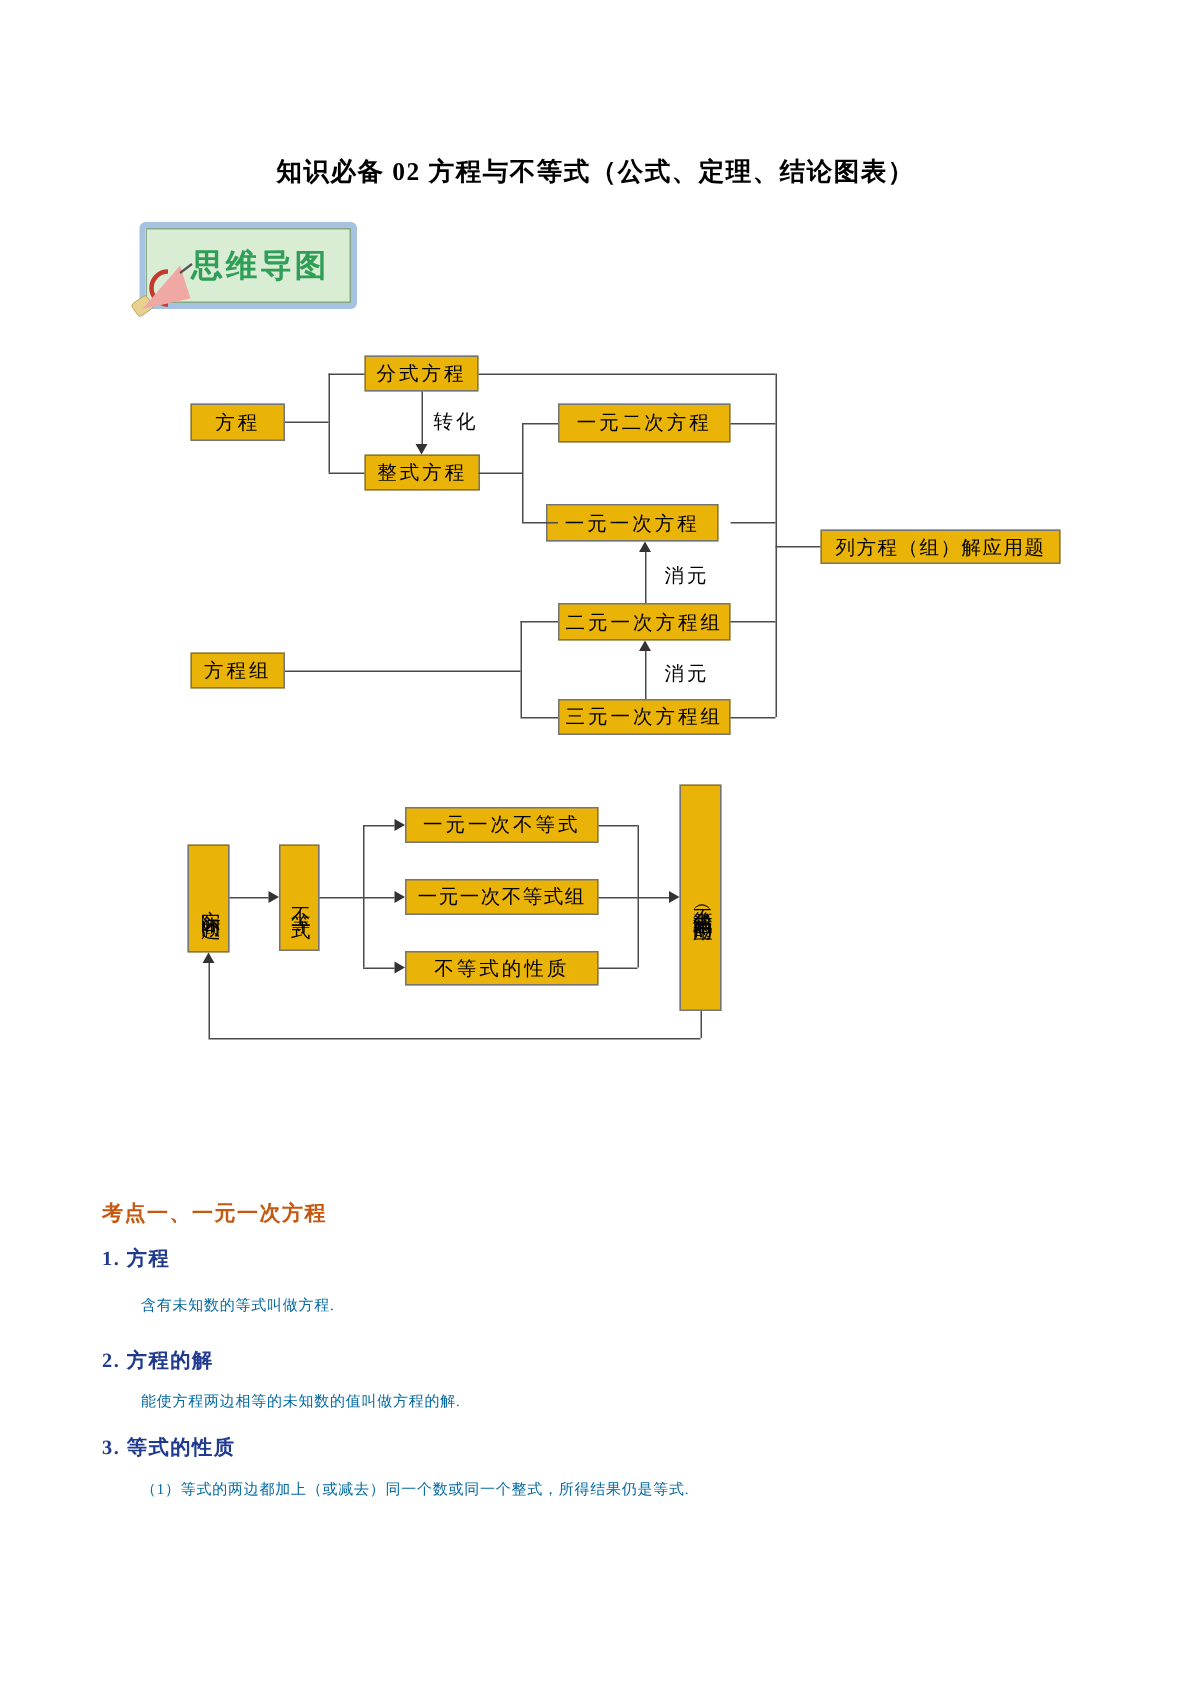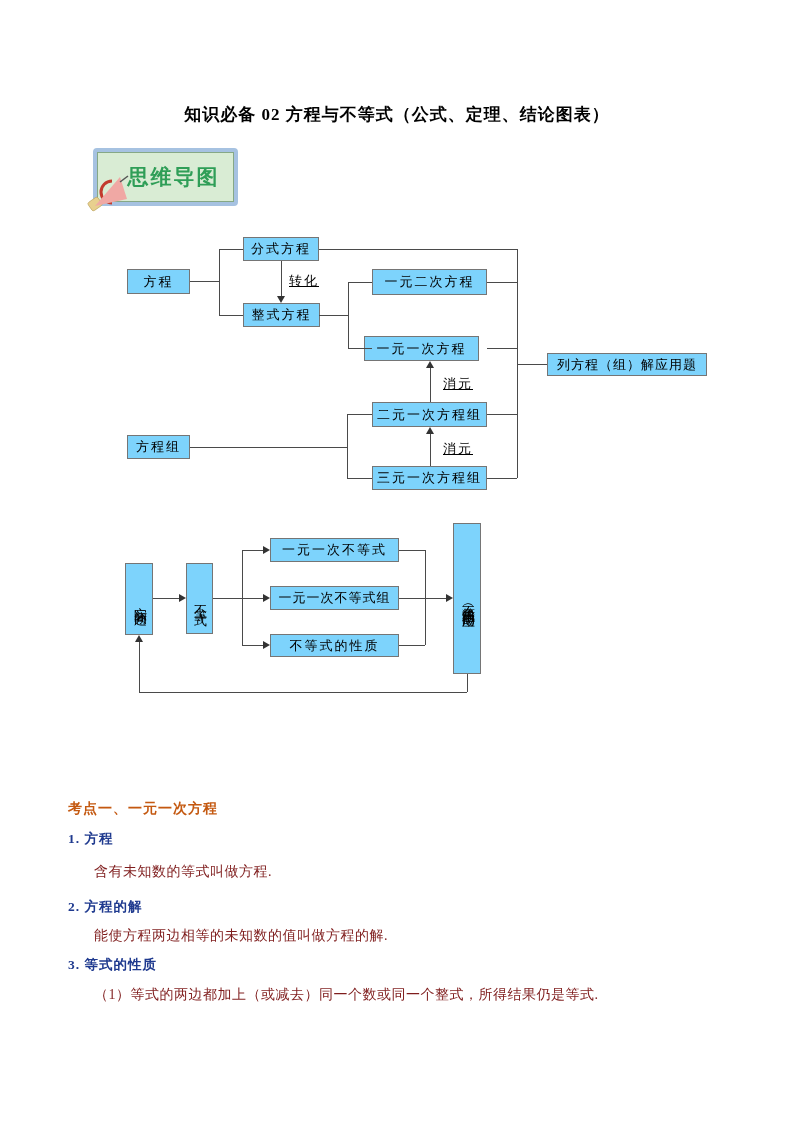--- a/index.html
+++ b/index.html
@@ -8,39 +8,39 @@
   
   .doc-title{position:absolute;top:103px;left:0;width:794px;text-align:center;
              font-size:17px;font-weight:bold;letter-spacing:1px;}
   
   .banner{position:absolute;width:137px;height:50px;background:#d9ecd4;
           border:4px solid #a6c2e1;border-radius:4px;
           box-shadow:inset 0 0 0 1px #86a886;display:flex;align-items:center;justify-content:center;margin-left:21px;}
   .banner-text{color:#2f9e57;font-size:21px;font-weight:bold;letter-spacing:2px;margin-left:16px;}
   .megaphone{position:absolute;left:-10px;bottom:-12px;width:46px;height:46px;}
   
-  .fbox{position:absolute;box-sizing:border-box;border:1px solid #757575;background:#7dd3fc;
+  .fbox{position:absolute;box-sizing:border-box;border:1px solid #757575;background:#eab308;
         display:flex;align-items:center;justify-content:center;
         font-size:13px;letter-spacing:2px;white-space:nowrap;}
   .vbox{writing-mode:vertical-rl;text-align:center;letter-spacing:3px;line-height:24px;
         display:block;padding-top:4px;}
-  .dlabel{position:absolute;font-size:13px;letter-spacing:2px;white-space:nowrap;text-decoration:underline;}
+  .dlabel{position:absolute;font-size:13px;letter-spacing:2px;white-space:nowrap;}
   
   .hl,.vl{position:absolute;background:#4a4a4a;}
   .hl{height:1px;} .vl{width:1px;}
   
   .ar{position:absolute;width:0;height:0;}
   .ar-right{border-top:4px solid transparent;border-bottom:4px solid transparent;border-left:7px solid #333;}
   .ar-up{border-left:4px solid transparent;border-right:4px solid transparent;border-bottom:7px solid #333;}
   .ar-down{border-left:4px solid transparent;border-right:4px solid transparent;border-top:7px solid #333;}
   
   .kaodian{position:absolute;left:68px;top:800px;font-size:14px;font-weight:bold;
            color:#c45911;letter-spacing:1px;}
   .item-h{position:absolute;font-size:13.5px;font-weight:bold;color:#1f3a8f;letter-spacing:1px;}
-  .item-b{position:absolute;font-size:14px;color:#7f1d1d;letter-spacing:0.5px;}
+  .item-b{position:absolute;font-size:10px;color:#0369a1;letter-spacing:0.5px;}
 </style>
 </head>
 <body>
 
 <div id="page">
 
   <div class="doc-title">知识必备 02 方程与不等式（公式、定理、结论图表）</div>
 
   <div class="banner" style="left:72px;top:148px;">
     <svg class="megaphone" viewBox="0 0 46 46">

